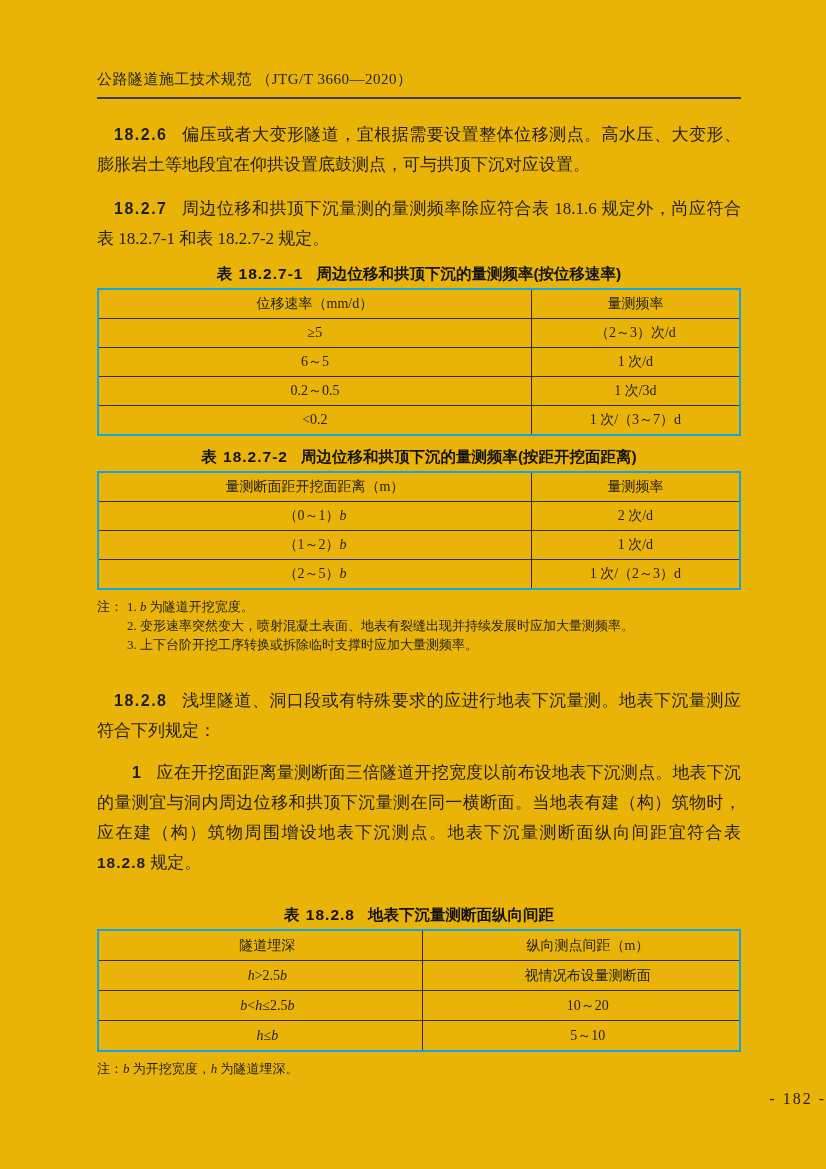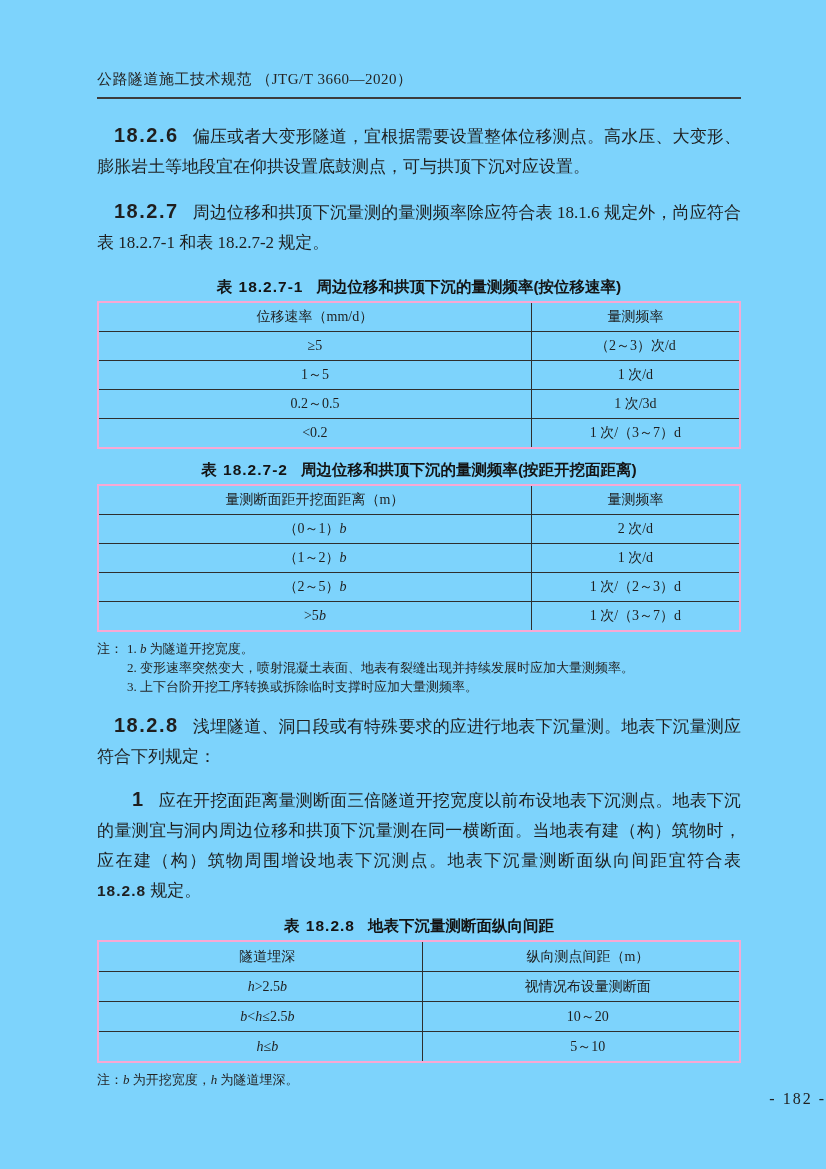--- a/index.html
+++ b/index.html
@@ -1,19 +1,19 @@
 <!DOCTYPE html>
 <html><head>
 <meta charset="utf-8">
 <style>
   html,body{margin:0;padding:0;background:#ffffff;}
   .page{
     position:relative;
     width:826px;height:1169px;
-    background:#7dd3fc;
+    background:#eab308;
     color:#1f1f1f;
     font-family:"Liberation Serif","DejaVu Serif",serif;
     overflow:hidden;
   }
   .content{position:absolute;left:97px;top:70px;width:644px;}
 
   .page-header{
     font-size:15px;
     letter-spacing:.5px;
     padding-bottom:8px;
@@ -24,57 +24,57 @@
   .clause{
     margin:0;
     text-align:justify;
     font-size:17px;
     line-height:30px;
     text-indent:17px;
   }
   .clause.sub{text-indent:35px;}
   .m-c1826{margin-top:21px;}
   .m-c1827{margin-top:14px;}
-  .m-c1828{margin-top:14px;}
+  .m-c1828{margin-top:32px;}
   .m-item1{margin-top:12px;}
 
   .cnum{
     font-family:"Liberation Sans","DejaVu Sans",sans-serif;
     font-weight:bold;
     letter-spacing:1.5px;
     margin-right:14px;
-    font-size:20px;
+    font-size:16px;
   }
   .bref{
     font-family:"Liberation Sans","DejaVu Sans",sans-serif;
     font-weight:bold;
     font-size:15.5px;
     letter-spacing:1px;
   }
 
   .table-title{
     text-align:center;
     font-family:"Liberation Sans","DejaVu Sans",sans-serif;
     font-weight:bold;
     font-size:15.5px;
     color:#141414;
     margin-bottom:3px;
   }
   .table-title .tlabel{margin-right:13px;letter-spacing:1px;}
-  .m-t1title{margin-top:19px;}
+  .m-t1title{margin-top:10px;}
   .m-t2title{margin-top:11px;}
-  .m-t3title{margin-top:10px;}
+  .m-t3title{margin-top:27px;}
 
   .spec-table{
     width:100%;
     border-collapse:collapse;
     table-layout:fixed;
     font-size:14px;
     color:#1f1f1f;
-    border:2px solid #f9a8d4;
+    border:2px solid #0ea5e9;
   }
   .spec-table th,.spec-table td{
     border:1px solid #2e2e2e;
     text-align:center;
     vertical-align:middle;
     font-weight:normal;
     padding:0 4px;
     height:28px;
   }
   .t3 th,.t3 td{height:29px;padding-left:18px;}
@@ -133,21 +133,21 @@
             <th>位移速率（mm/d）</th>
             <th>量测频率</th>
           </tr>
         </thead>
       <tbody>
           <tr>
             <td>≥5</td>
             <td>（2～3）次/d</td>
           </tr>
           <tr>
-            <td>1～5</td>
+            <td>6～5</td>
             <td>1 次/d</td>
           </tr>
           <tr>
             <td>0.2～0.5</td>
             <td>1 次/3d</td>
           </tr>
           <tr>
             <td>&lt;0.2</td>
             <td>1 次/（3～7）d</td>
           </tr>
@@ -174,24 +174,20 @@
             <td>2 次/d</td>
           </tr>
           <tr>
             <td>（1～2）<i class="var">b</i></td>
             <td>1 次/d</td>
           </tr>
           <tr>
             <td>（2～5）<i class="var">b</i></td>
             <td>1 次/（2～3）d</td>
           </tr>
-          <tr>
-            <td>&gt;5<i class="var">b</i></td>
-            <td>1 次/（3～7）d</td>
-          </tr>
         </tbody>
     </table>
 
     <div class="notes">
       <span class="notes-label">注：</span>
       <div class="note-line">1. <i class="var">b</i> 为隧道开挖宽度。</div>
       <div class="note-line">2. 变形速率突然变大，喷射混凝土表面、地表有裂缝出现并持续发展时应加大量测频率。</div>
       <div class="note-line">3. 上下台阶开挖工序转换或拆除临时支撑时应加大量测频率。</div>
     </div>
 

